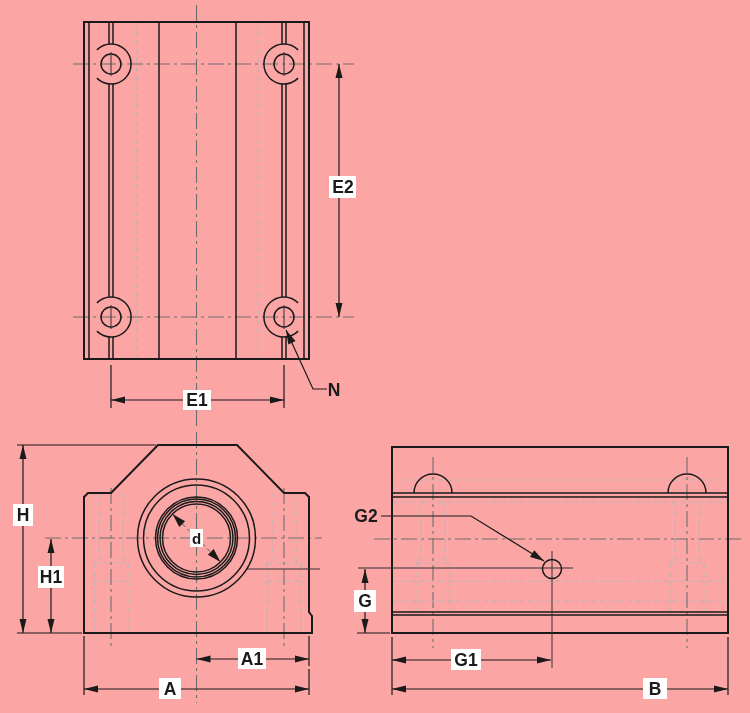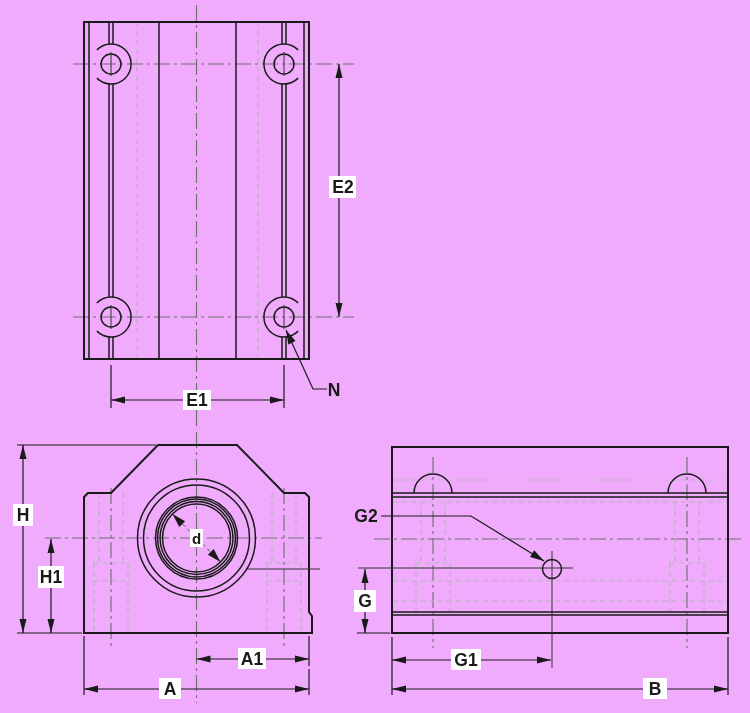--- a/index.html
+++ b/index.html
@@ -1,16 +1,16 @@
 <!DOCTYPE html>
 <html><head>
 <meta charset="utf-8">
 <style>
   html,body{margin:0;padding:0;background:#ffffff;}
-  .stage{width:750px;height:713px;background:#f0abfc;position:relative;overflow:hidden;}
+  .stage{width:750px;height:713px;background:#fca5a5;position:relative;overflow:hidden;}
   svg{display:block;}
   text{
     font-family:"Liberation Sans",sans-serif;
     font-weight:700;
     font-size:17.5px;
     fill:#1a1a1a;
   }
   text.small{font-size:15px;font-weight:700;}
   .outline{fill:none;stroke:#1a1a1a;stroke-width:2;}
   .edge{fill:none;stroke:#1a1a1a;stroke-width:1.5;}

